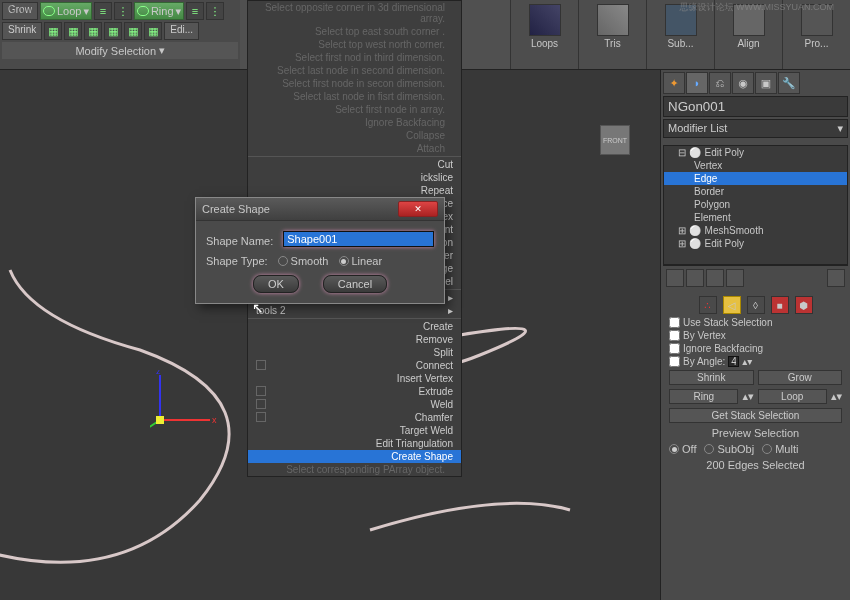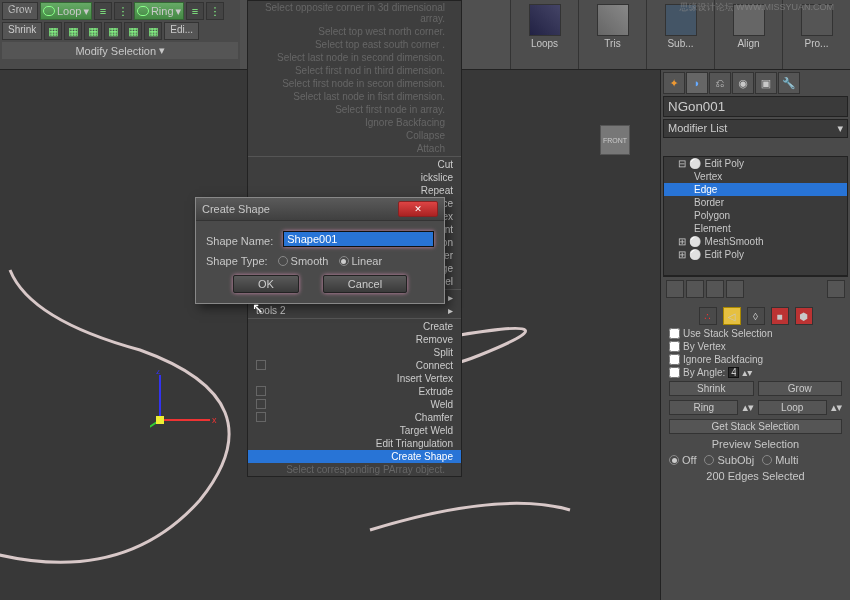--- a/index.html
+++ b/index.html
@@ -28,21 +28,21 @@
 .viewport svg { width: 100%; height: 100%; }
 .gizmo { position: absolute; left: 150px; top: 300px; width: 70px; height: 70px; }
 
 .front-cube { position: absolute; right: 30px; top: 55px; width: 30px; height: 30px; background: #777; border: 1px solid #555; display: flex; align-items: center; justify-content: center; font-size: 7px; color: #ccc; }
 
 .right-panel { position: absolute; right: 0; top: 70px; width: 190px; bottom: 0; background: #4a4a4a; border-left: 1px solid #222; padding: 2px; overflow: hidden; }
 .panel-tabs { display: flex; gap: 1px; margin-bottom: 2px; }
 .panel-tab { width: 22px; height: 22px; background: #555; border: 1px solid #333; display: flex; align-items: center; justify-content: center; }
 .panel-tab.active { background: #666; }
 .name-field { width: 100%; background: #3a3a3a; border: 1px solid #222; color: #ccc; padding: 2px 4px; margin-bottom: 2px; }
-.modifier-list { width: 100%; background: #3a3a3a; border: 1px solid #222; color: #ccc; padding: 2px 4px; display: flex; justify-content: space-between; margin-bottom: 18px; }
+.modifier-list { width: 100%; background: #3a3a3a; border: 1px solid #222; color: #ccc; padding: 2px 4px; display: flex; justify-content: space-between; margin-bottom: 7px; }
 .mod-stack { background: #3a3a3a; border: 1px solid #222; height: 120px; overflow: hidden; position: relative; }
 .mod-item { padding: 1px 4px; display: flex; align-items: center; gap: 3px; font-size: 10px; }
 .mod-item.lvl1 { padding-left: 14px; }
 .mod-item.lvl2 { padding-left: 30px; }
 .mod-item.sel { background: #2874d6; color: #fff; }
 .stack-tools { display: flex; gap: 2px; padding: 3px; border-top: 1px solid #222; }
 .stack-tools .sbtn { width: 18px; height: 18px; background: #555; border: 1px solid #333; }
 
 .rollup { margin-top: 4px; }
 .rollup-row { display: flex; gap: 4px; padding: 2px 6px; align-items: center; }
@@ -61,21 +61,21 @@
 .ctx-item .box { width: 10px; height: 10px; border: 1px solid #666; }
 .ctx-sep { height: 1px; background: #555; margin: 1px 0; }
 
 .dialog { position: absolute; left: 195px; top: 197px; width: 250px; background: #4a4a4a; border: 1px solid #888; z-index: 100; box-shadow: 4px 4px 10px rgba(0,0,0,.5); }
 .dlg-title { background: linear-gradient(#5a5a5a,#404040); padding: 3px 6px; display: flex; justify-content: space-between; align-items: center; font-size: 11px; border-bottom: 1px solid #333; }
 .dlg-close { width: 40px; height: 16px; background: linear-gradient(#d44,#a22); border: 1px solid #822; color: #fff; display: flex; align-items: center; justify-content: center; font-size: 9px; border-radius: 2px; }
 .dlg-body { padding: 10px; }
 .dlg-row { display: flex; align-items: flex-end; gap: 10px; margin-bottom: 8px; }
 .dlg-input { flex: 1; background: #2874d6; border: 1px solid #111; color: #fff; padding: 1px 3px; font-size: 11px; box-shadow: 0 0 4px #c8a; }
 .dlg-btns { display: flex; justify-content: center; gap: 24px; }
-.dlg-btn { background: linear-gradient(#5a5a5a,#3a3a3a); border: 1px solid #222; padding: 2px 24px; color: #ccc; font-size: 11px; border-radius: 2px; box-shadow: 0 0 4px #c8a; }
+.dlg-btn { background: linear-gradient(#5a5a5a,#3a3a3a); border: 1px solid #222; padding: 2px 14px; color: #ccc; font-size: 11px; border-radius: 8px; box-shadow: 0 0 4px #c8a; }
 .radio { display: flex; align-items: center; gap: 3px; }
 .radio-dot { width: 10px; height: 10px; border: 1px solid #888; border-radius: 50%; display: flex; align-items: center; justify-content: center; }
 .radio-dot.on::after { content: ''; width: 5px; height: 5px; border-radius: 50%; background: #ccc; }
 .cursor { position: absolute; left: 252px; top: 300px; z-index: 200; font-size: 14px; color: #fff; }
 
 .watermark { position: absolute; right: 16px; top: 1px; font-size: 9px; color: #888; z-index: 300; opacity: .7; }
 .wm-left { position: absolute; left: 4px; top: 1px; font-size: 14px; color: #555; z-index: 300; opacity: .5; letter-spacing: 2px; }
 .loop-ico { width: 12px; height: 10px; border: 1px solid #8f8; border-radius: 5px; }
 </style>
 </head>
@@ -165,24 +165,24 @@
     <line x1="10" y1="50" x2="10" y2="5" stroke="#33e" stroke-width="2"></line>
     <text x="6" y="4" fill="#33e" font-size="9">z</text>
     <line x1="10" y1="50" x2="-20" y2="70" stroke="#3c3" stroke-width="2"></line>
     <rect x="6" y="46" width="8" height="8" fill="#ee3"></rect>
   </svg>
 </div>
 
 <div class="context-menu">
   <div>
     <div class="ctx-grey">Select opposite corner in 3d dimensional array.</div>
+    <div class="ctx-grey">Select top east south corner .</div>
     <div class="ctx-grey">Select top west north corner.</div>
-    <div class="ctx-grey">Select top east south corner .</div>
+    <div class="ctx-grey">Select first nod in third dimension.</div>
     <div class="ctx-grey">Select last node in second dimension.</div>
-    <div class="ctx-grey">Select first nod in third dimension.</div>
     <div class="ctx-grey">Select first node in secon dimension.</div>
     <div class="ctx-grey">Select last node in fisrt dimension.</div>
     <div class="ctx-grey">Select first node in array.</div>
     <div class="ctx-grey">Ignore Backfacing</div>
     <div class="ctx-grey">Collapse</div>
     <div class="ctx-grey">Attach</div>
   </div>
   <div class="ctx-sep"></div>
   <div class="ctx-item">
       <span></span>

